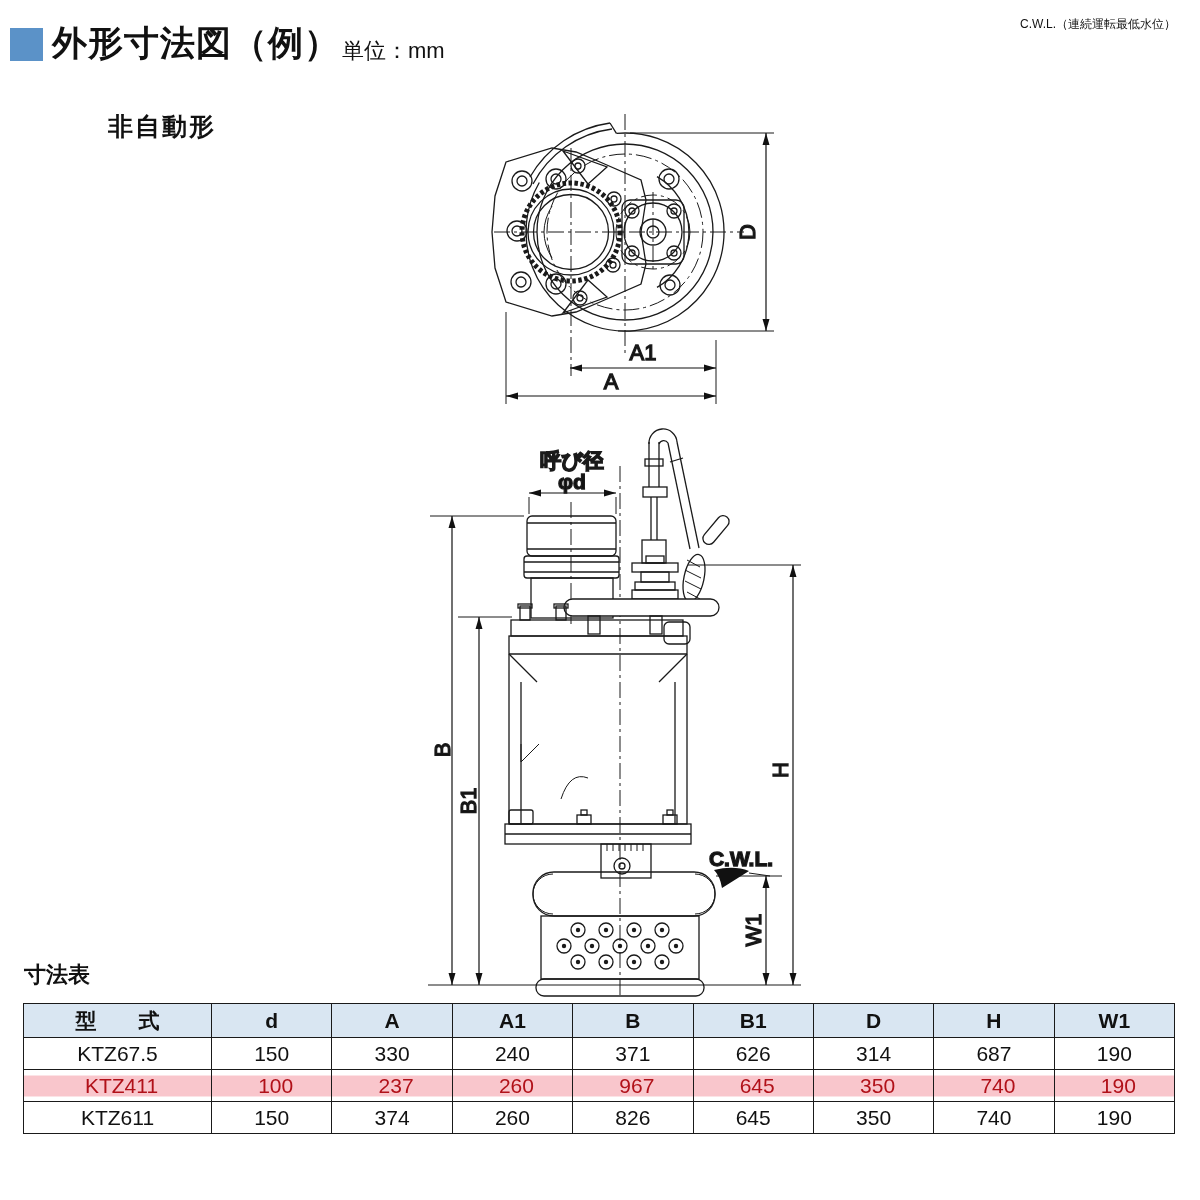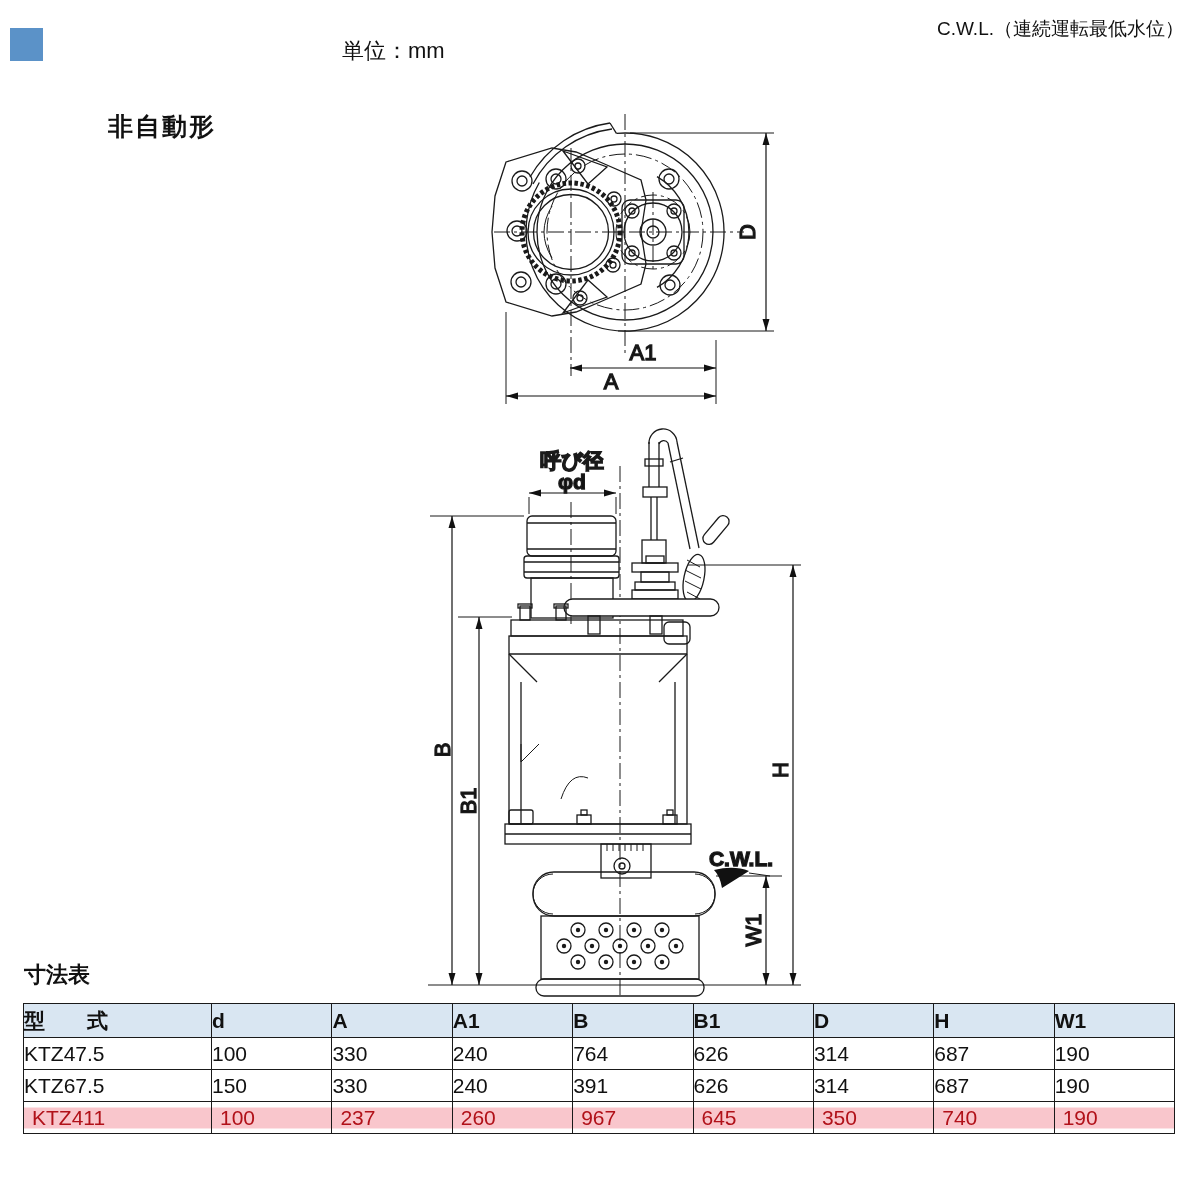--- a/index.html
+++ b/index.html
@@ -2,44 +2,45 @@
 <html><head>
 <meta charset="utf-8">
 <style>
   html,body{margin:0;padding:0;background:#fff;}
   #canvas{position:relative;width:1200px;height:1200px;background:#fff;overflow:hidden;
     font-family:"Liberation Sans","DejaVu Sans",sans-serif;color:#111;}
   .abs{position:absolute;}
   #accent-square{left:10px;top:28px;width:33px;height:33px;background:#5b92c8;}
   #page-title{left:52px;top:20px;font-size:35px;font-weight:bold;letter-spacing:1px;}
   #unit-label{left:322px;top:36px;font-size:22px;margin-left:20px;}
-  #cwl-note{right:16px;top:16px;font-size:19px;}
+  #cwl-note{right:24px;top:16px;font-size:12px;}
   #variant-label{left:108px;top:110px;font-size:25px;font-weight:bold;letter-spacing:2px;}
   #table-caption{left:24px;top:960px;font-size:22px;font-weight:bold;text-align:center;}
   svg{position:absolute;left:0;top:0;}
   svg .ln{fill:none;stroke:#1a1a1a;stroke-width:1.3;}
   svg .thin{stroke-width:1;}
   svg .cl{fill:none;stroke:#1a1a1a;stroke-width:1;stroke-dasharray:16 4 3 4;}
   svg .dim{fill:none;stroke:#111;stroke-width:1.2;}
   svg text{fill:#111;font-size:22px;font-family:"Liberation Sans","DejaVu Sans",sans-serif;}
   svg text.jp{font-size:21px;font-weight:600;}
   table#dim-table{position:absolute;left:23px;top:1003px;width:1152px;border-collapse:collapse;
-    table-layout:fixed;text-align:left;border-radius:14px;}
+    table-layout:fixed;text-align:center;border-radius:14px;}
   #dim-table th,#dim-table td{border:1.6px solid #1a1a1a;height:31px;font-size:21px;padding:0;}
   #dim-table th{background:#d9e6f2;height:33px;font-weight:bold;}
   #dim-table col.model-col{width:188px;}
   #dim-table tr.hl td{color:#b11119;
     background:linear-gradient(to bottom,#fff 0 5px,#f9c6cc 5px 26px,#fff 26px 100%);padding-left:8px;}
 </style>
 </head>
 <body>
 
 <div id="canvas">
 
   <div class="abs" id="accent-square"></div>
+  <div class="abs" id="page-title">外形寸法図（例）</div>
   <div class="abs" id="unit-label">単位：mm</div>
   <div class="abs" id="cwl-note">C.W.L.（連続運転最低水位）</div>
   <div class="abs" id="variant-label">非自動形</div>
 
   <svg width="1200" height="1000" viewBox="0 0 1200 1000">
     <defs>
       <marker id="ma" markerUnits="userSpaceOnUse" markerWidth="13" markerHeight="9" refX="12" refY="4.5" orient="auto-start-reverse">
         <path d="M0,1 L12,4.5 L0,8" fill="#111"></path>
       </marker>
       <g id="bolt">
@@ -256,48 +257,48 @@
         <th>A1</th>
         <th>B</th>
         <th>B1</th>
         <th>D</th>
         <th>H</th>
         <th>W1</th>
       </tr>
     </thead>
     <tbody>
       <tr>
-        <td>KTZ47.5</td>
-        <td>100</td>
-        <td>330</td>
-        <td>240</td>
-        <td>764</td>
-        <td>626</td>
-        <td>314</td>
-        <td>687</td>
-        <td>190</td>
-      </tr>
-      <tr>
         <td>KTZ67.5</td>
         <td>150</td>
         <td>330</td>
         <td>240</td>
-        <td>391</td>
+        <td>371</td>
         <td>626</td>
         <td>314</td>
         <td>687</td>
         <td>190</td>
       </tr>
       <tr class="hl">
         <td>KTZ411</td>
         <td>100</td>
         <td>237</td>
         <td>260</td>
         <td>967</td>
         <td>645</td>
         <td>350</td>
         <td>740</td>
         <td>190</td>
       </tr>
+      <tr>
+        <td>KTZ611</td>
+        <td>150</td>
+        <td>374</td>
+        <td>260</td>
+        <td>826</td>
+        <td>645</td>
+        <td>350</td>
+        <td>740</td>
+        <td>190</td>
+      </tr>
     </tbody>
   </table>
 
 </div>
 
 </body></html>

